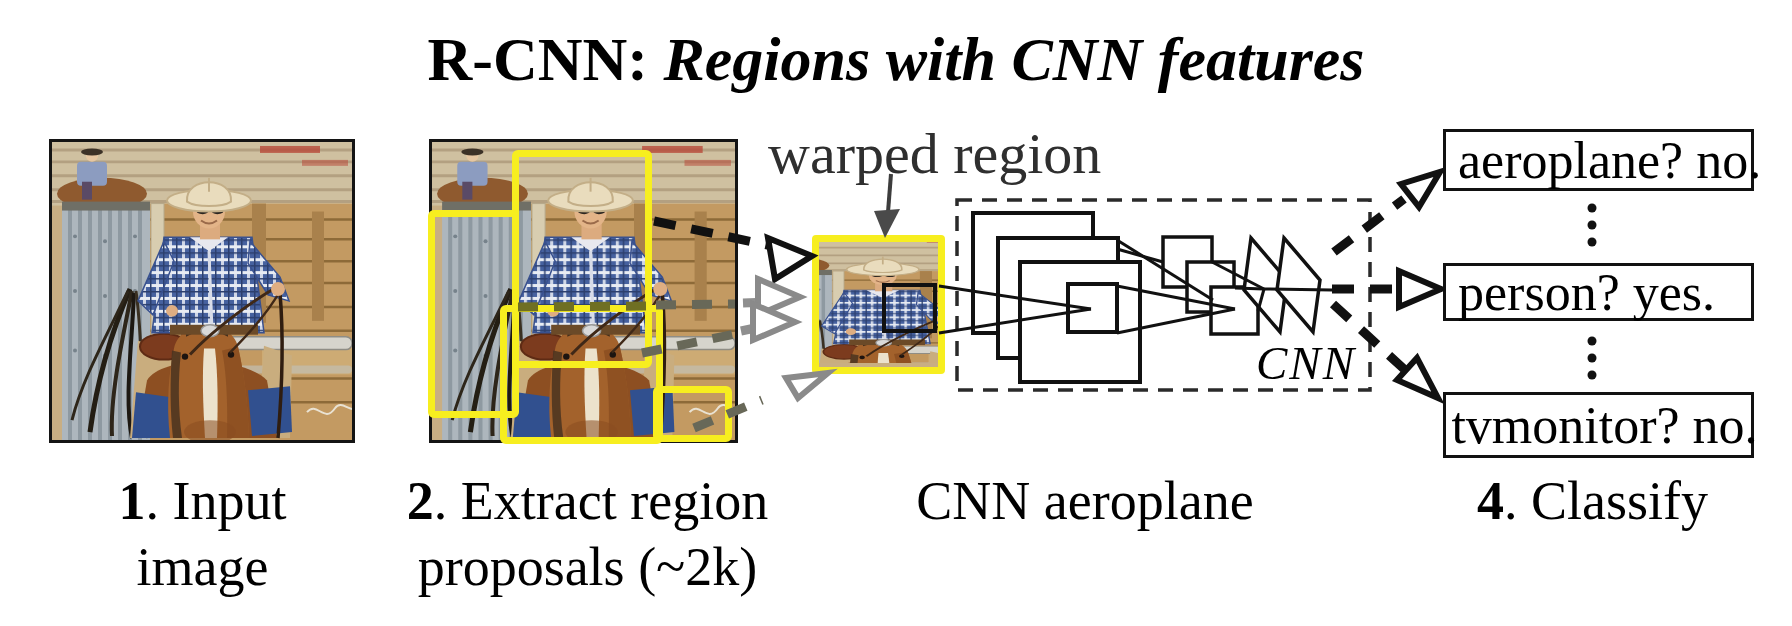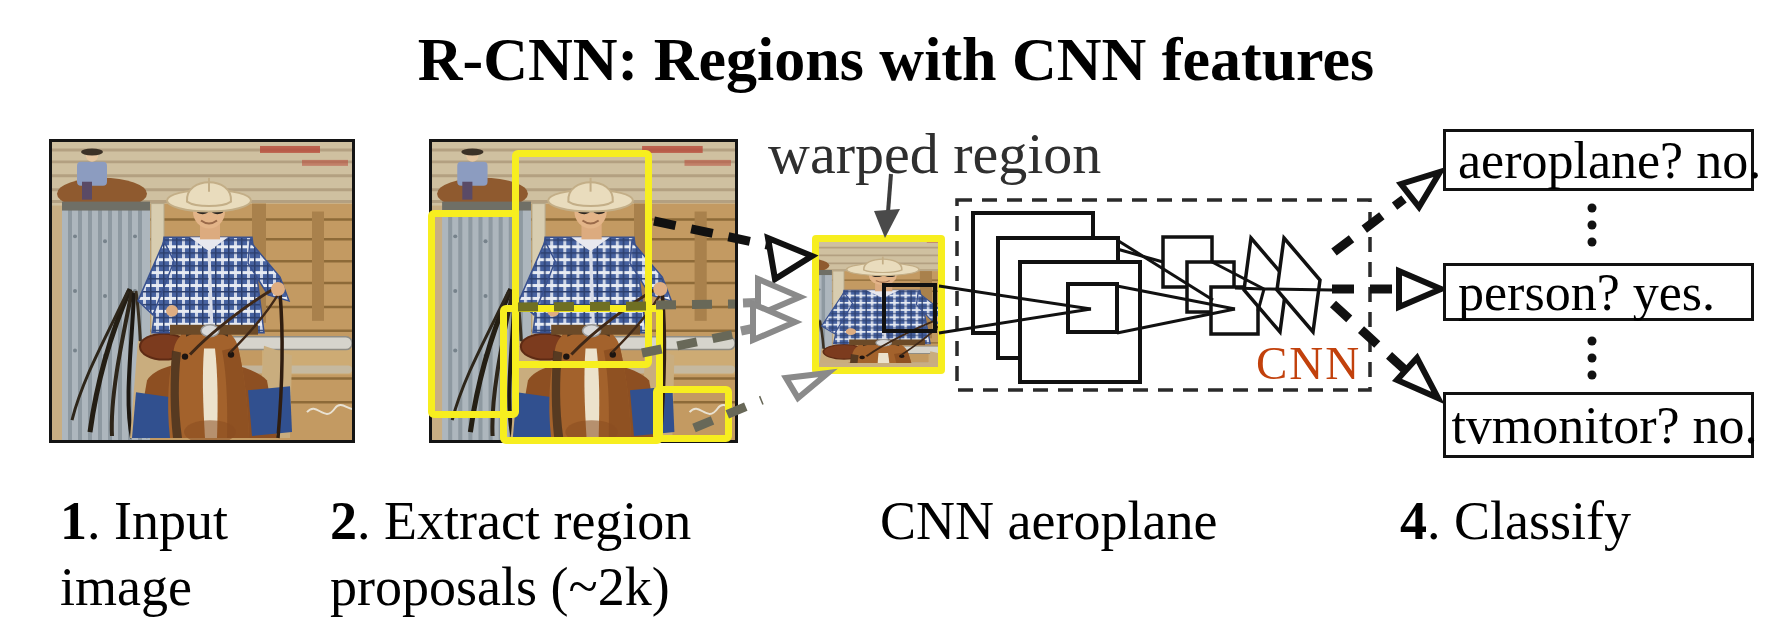--- a/index.html
+++ b/index.html
@@ -1,38 +1,38 @@
 <!DOCTYPE html>
 <html><head>
 <meta charset="utf-8">
 <style>
   html,body{margin:0;padding:0;background:#fff;}
   .canvas{position:relative;width:1792px;height:626px;background:#ffffff;overflow:hidden;
           font-family:"Liberation Serif","DejaVu Serif",serif;}
   .title{position:absolute;left:0;top:24px;width:1792px;text-align:center;
          font-size:62px;font-weight:700;color:#000;white-space:nowrap;}
-  .title .em{}
+  .title .em{font-style:italic;}
   .photo{position:absolute;border:3px solid #141414;box-sizing:content-box;z-index:1;background:#c8ae83;}
   .photo svg{display:block;}
   #img2{overflow:visible;}
   .ybox{position:absolute;border:7px solid #f7ee1f;border-radius:6px;box-sizing:content-box;z-index:3;}
   .warpwrap{position:absolute;left:812px;top:235px;border:7px solid #f7ee1f;border-radius:4px;
             box-sizing:content-box;z-index:2;background:#c8ae83;}
   .innerrect{position:absolute;left:882px;top:283px;width:47px;height:42px;border:4px solid #111;
              box-sizing:content-box;z-index:5;}
   .overlay{position:absolute;left:0;top:0;z-index:4;pointer-events:none;}
   .warplabel{position:absolute;left:768px;top:120px;font-size:58px;color:#2f2f2f;white-space:nowrap;z-index:5;}
-  .cnnlabel{position:absolute;left:1256px;top:336px;font-size:47px;color:#c2410c;letter-spacing:2px;z-index:5;}
+  .cnnlabel{position:absolute;left:1256px;top:336px;font-size:47px;color:#000000;letter-spacing:2px;z-index:5;font-style:italic;}
   .clsbox{position:absolute;left:1443px;width:311px;border:3px solid #111;box-sizing:border-box;
           background:#fff;display:flex;align-items:center;padding-left:12px;
           font-size:52px;color:#000;white-space:nowrap;z-index:6;}
   #cls1{top:129px;height:62px;}
   #cls2{top:263px;height:58px;}
   #cls3{top:392px;height:66px;justify-content:center;}
-  .caption{position:absolute;text-align:left;font-size:54px;line-height:66px;color:#000;z-index:2;margin-top:20px;}
+  .caption{position:absolute;text-align:center;font-size:54px;line-height:66px;color:#000;z-index:2;}
   .caption .num{font-weight:700;}
   #cap1{left:60px;top:468px;width:285px;}
   #cap2{left:330px;top:468px;width:515px;}
   #cap3{left:880px;top:468px;width:410px;}
   #cap4{left:1400px;top:468px;width:385px;}
 </style>
 </head>
 <body>
 
 <div class="canvas">

